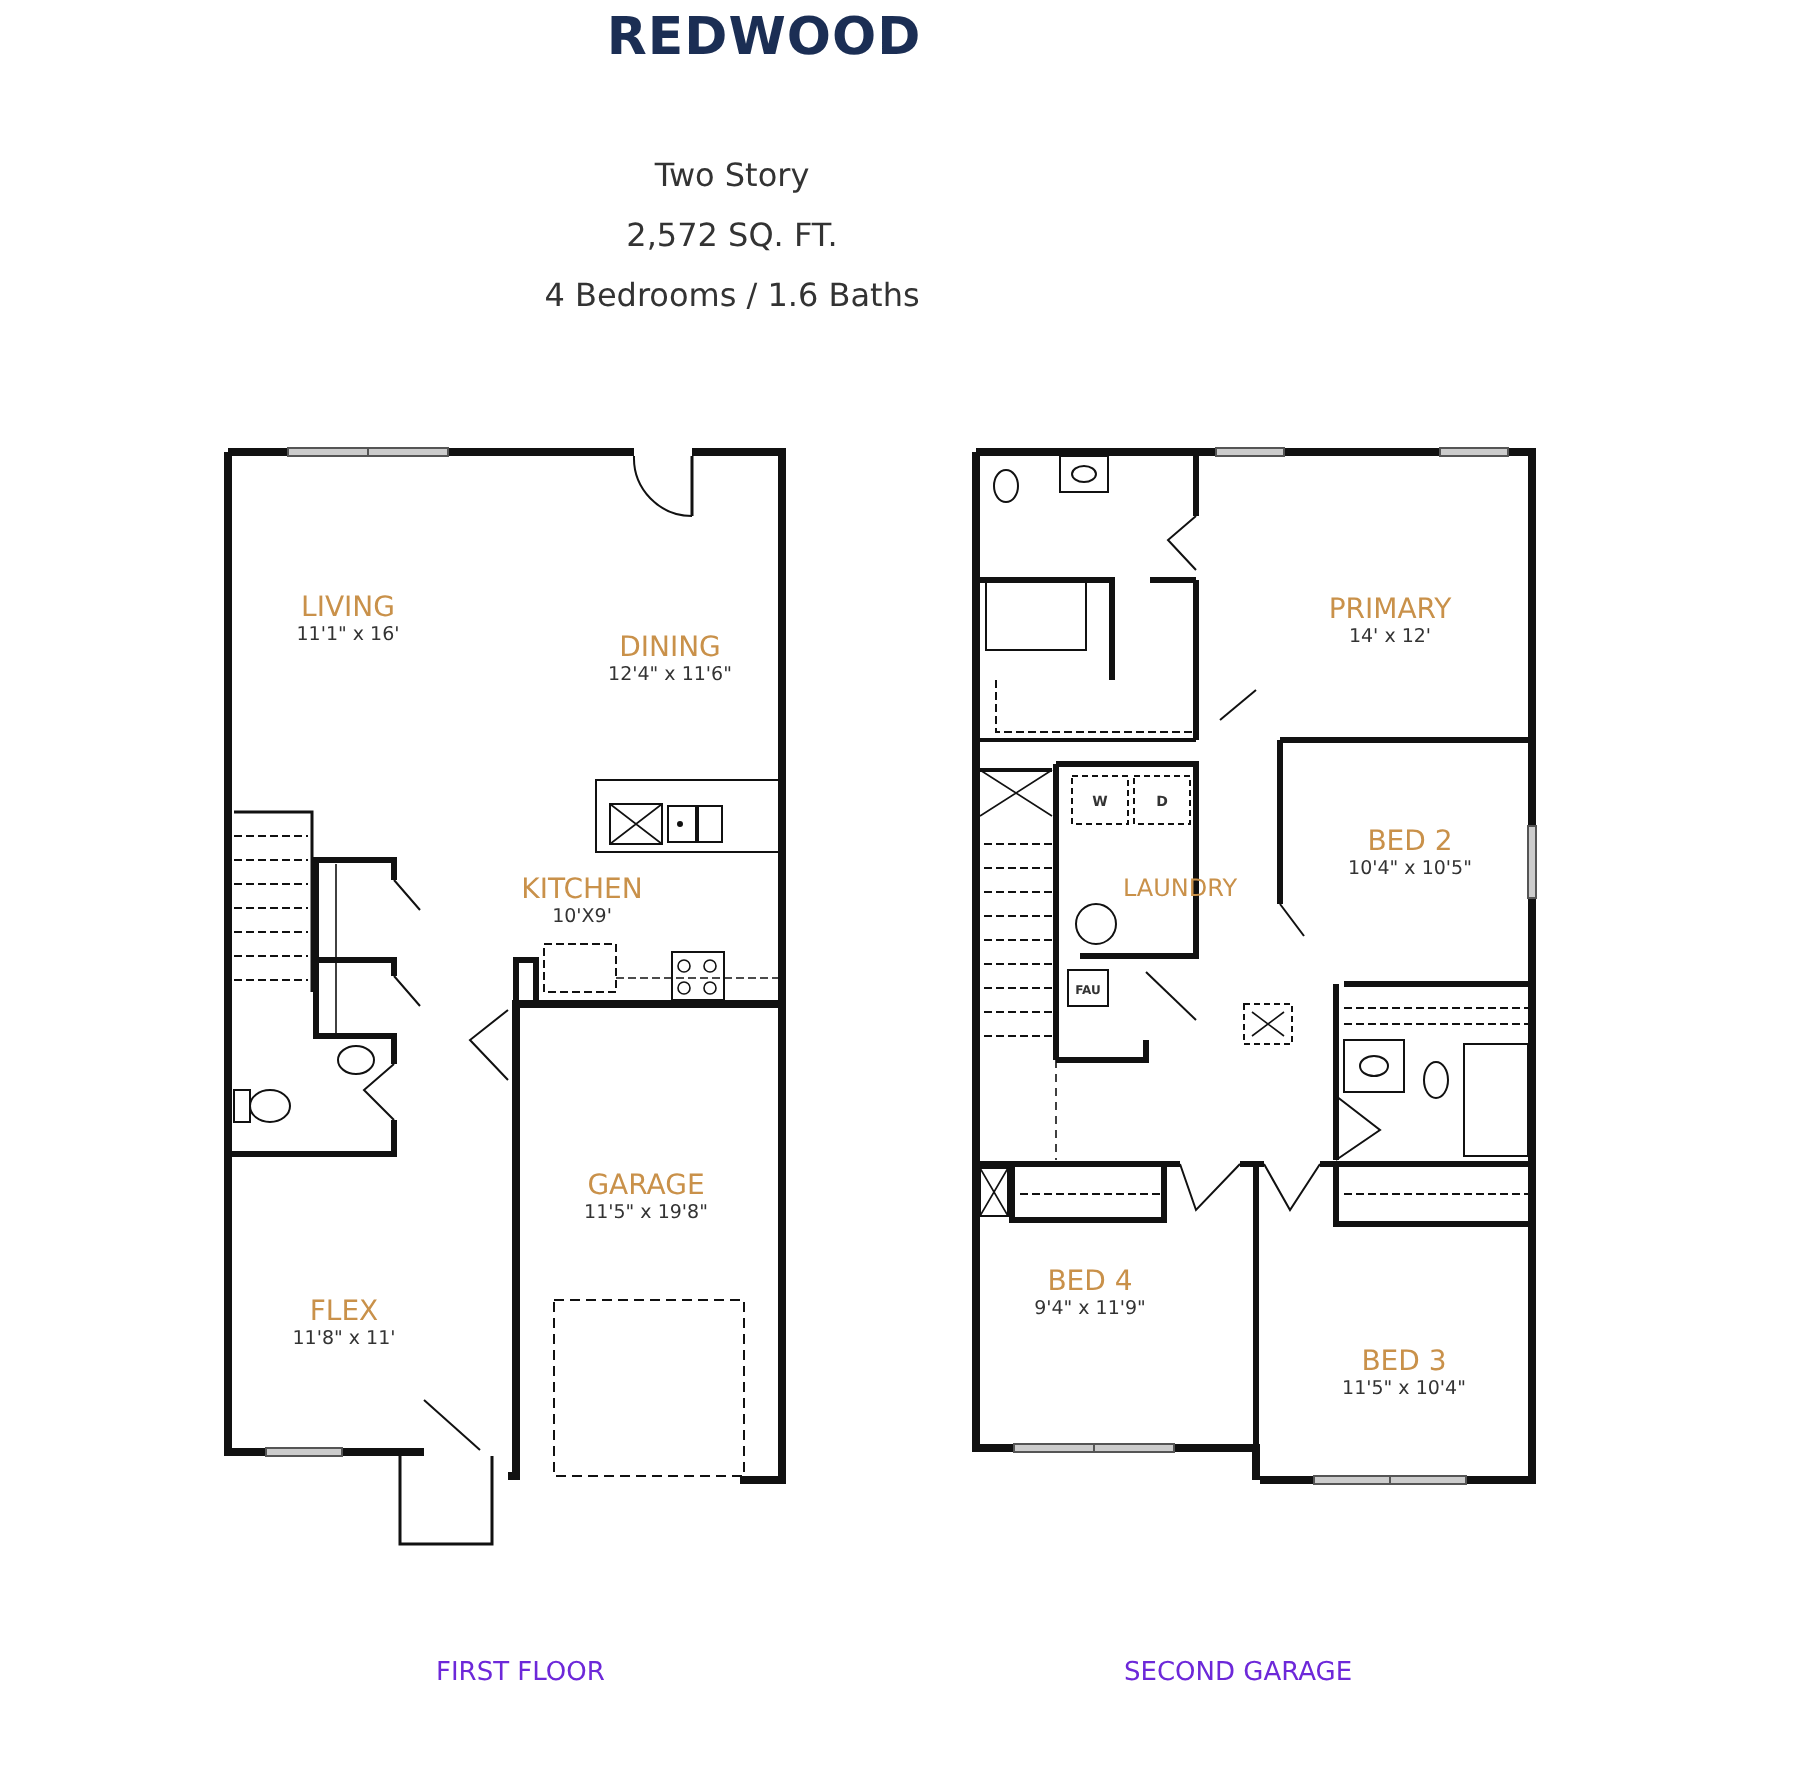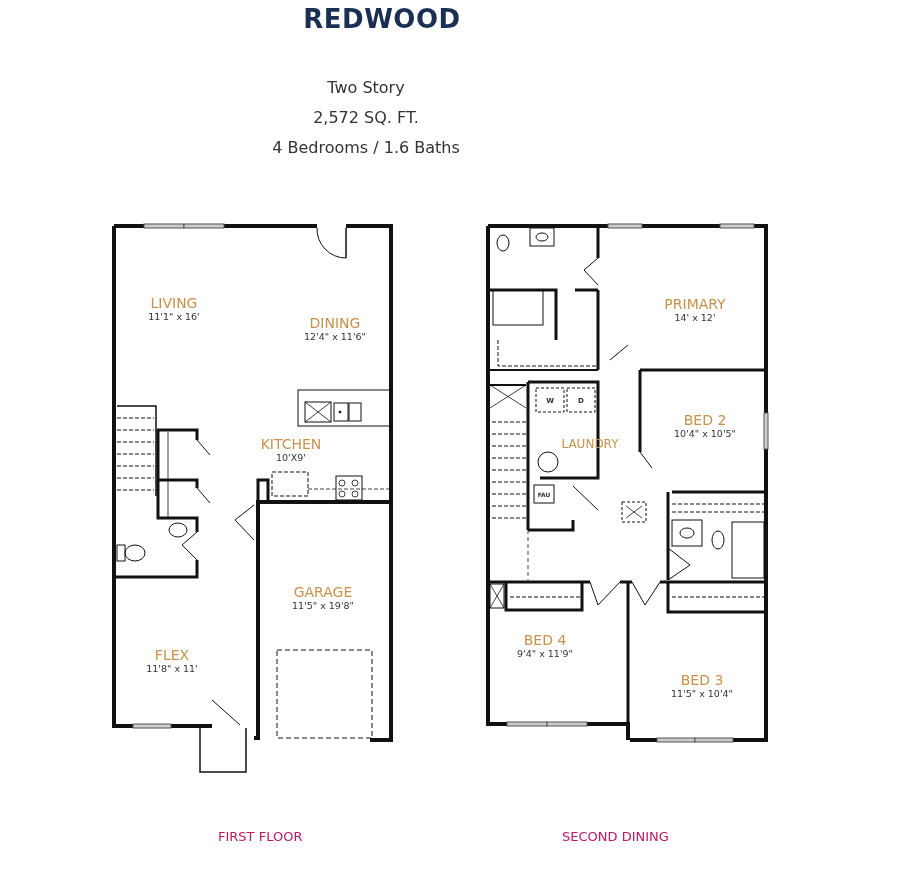--- a/index.html
+++ b/index.html
@@ -1,19 +1,19 @@
 <!DOCTYPE html>
 <html><head>
 <meta charset="utf-8">
 <style>
   html,body{margin:0;padding:0;background:#fff;}
   body{width:900px;height:884px;position:relative;overflow:hidden;font-family:"Liberation Sans",sans-serif;}
   .title{position:absolute;left:0;width:764px;top:4px;text-align:center;font-family:"DejaVu Sans",sans-serif;font-weight:bold;font-size:26px;color:#1b2e54;letter-spacing:0.5px;}
   .sub{position:absolute;left:0;width:732px;text-align:center;font-family:"DejaVu Sans",sans-serif;font-size:16px;color:#333;}
-  .floor-label{position:absolute;font-family:"DejaVu Sans",sans-serif;font-size:13px;color:#be185d;}
+  .floor-label{position:absolute;font-family:"DejaVu Sans",sans-serif;font-size:13px;color:#6d28d9;}
   svg{position:absolute;left:0;top:0;}
   .room{font-family:"DejaVu Sans",sans-serif;fill:#c9914a;font-size:14px;text-anchor:middle;}
   .dim{font-family:"DejaVu Sans",sans-serif;fill:#333;font-size:9.5px;text-anchor:middle;}
   .small{font-family:"DejaVu Sans",sans-serif;fill:#333;font-size:7px;text-anchor:middle;font-weight:bold;}
 </style>
 </head>
 <body>
 
 <div class="title">REDWOOD</div>
 <div class="sub" style="top:78px">Two Story</div>
@@ -167,13 +167,13 @@
   <text class="room" x="545" y="645">BED 4</text>
   <text class="dim" x="545" y="657">9'4" x 11'9"</text>
   <text class="room" x="702" y="685">BED 3</text>
   <text class="dim" x="702" y="697">11'5" x 10'4"</text>
   <text class="small" x="550" y="403">W</text>
   <text class="small" x="581" y="403">D</text>
   <text class="small" x="544" y="497" style="font-size:6px">FAU</text>
 </svg>
 
 <div class="floor-label" style="left:218px;top:829px">FIRST FLOOR</div>
-<div class="floor-label" style="left:562px;top:829px">SECOND DINING</div>
+<div class="floor-label" style="left:562px;top:829px">SECOND GARAGE</div>
 
 </body></html>

